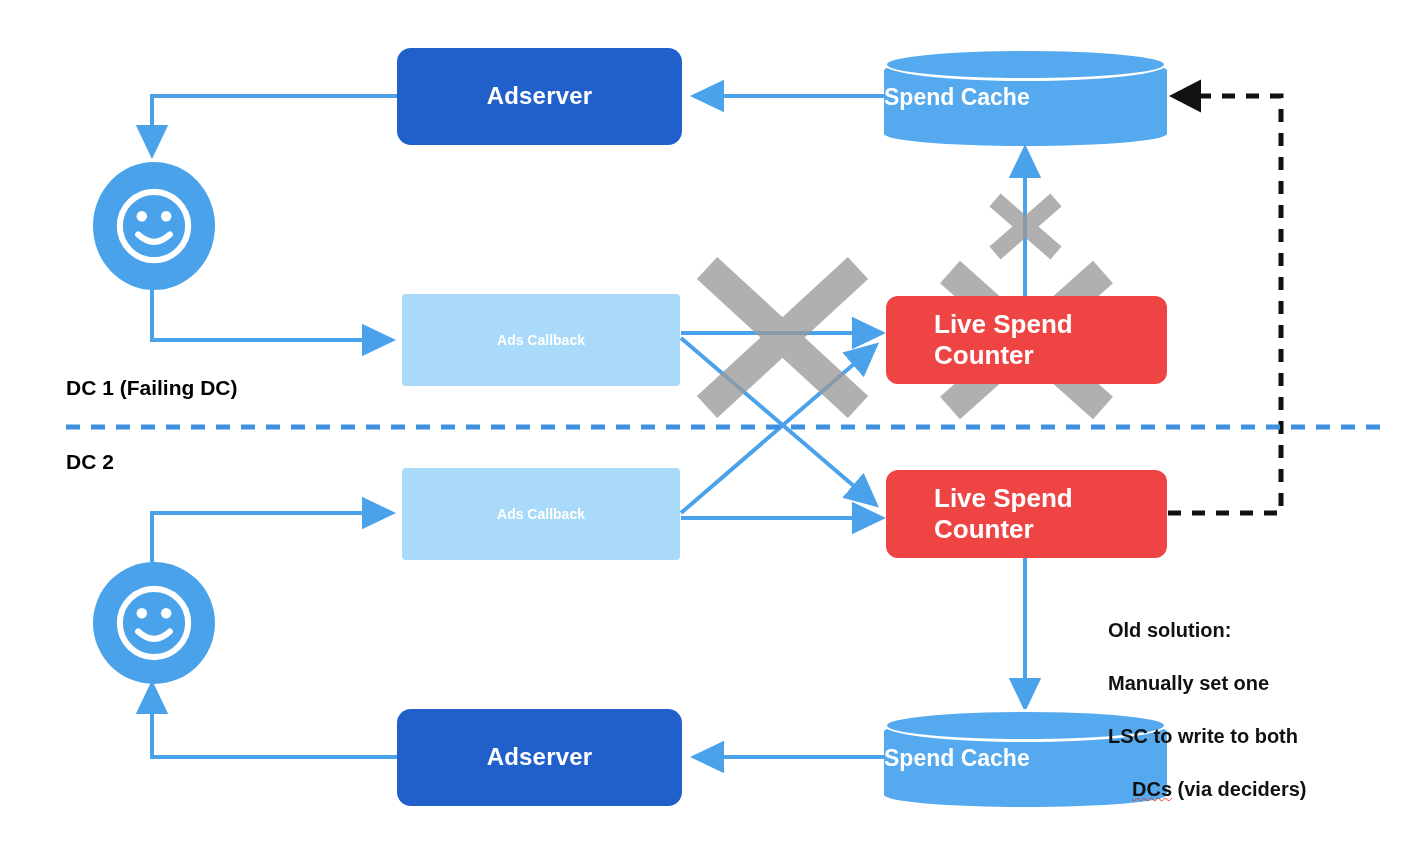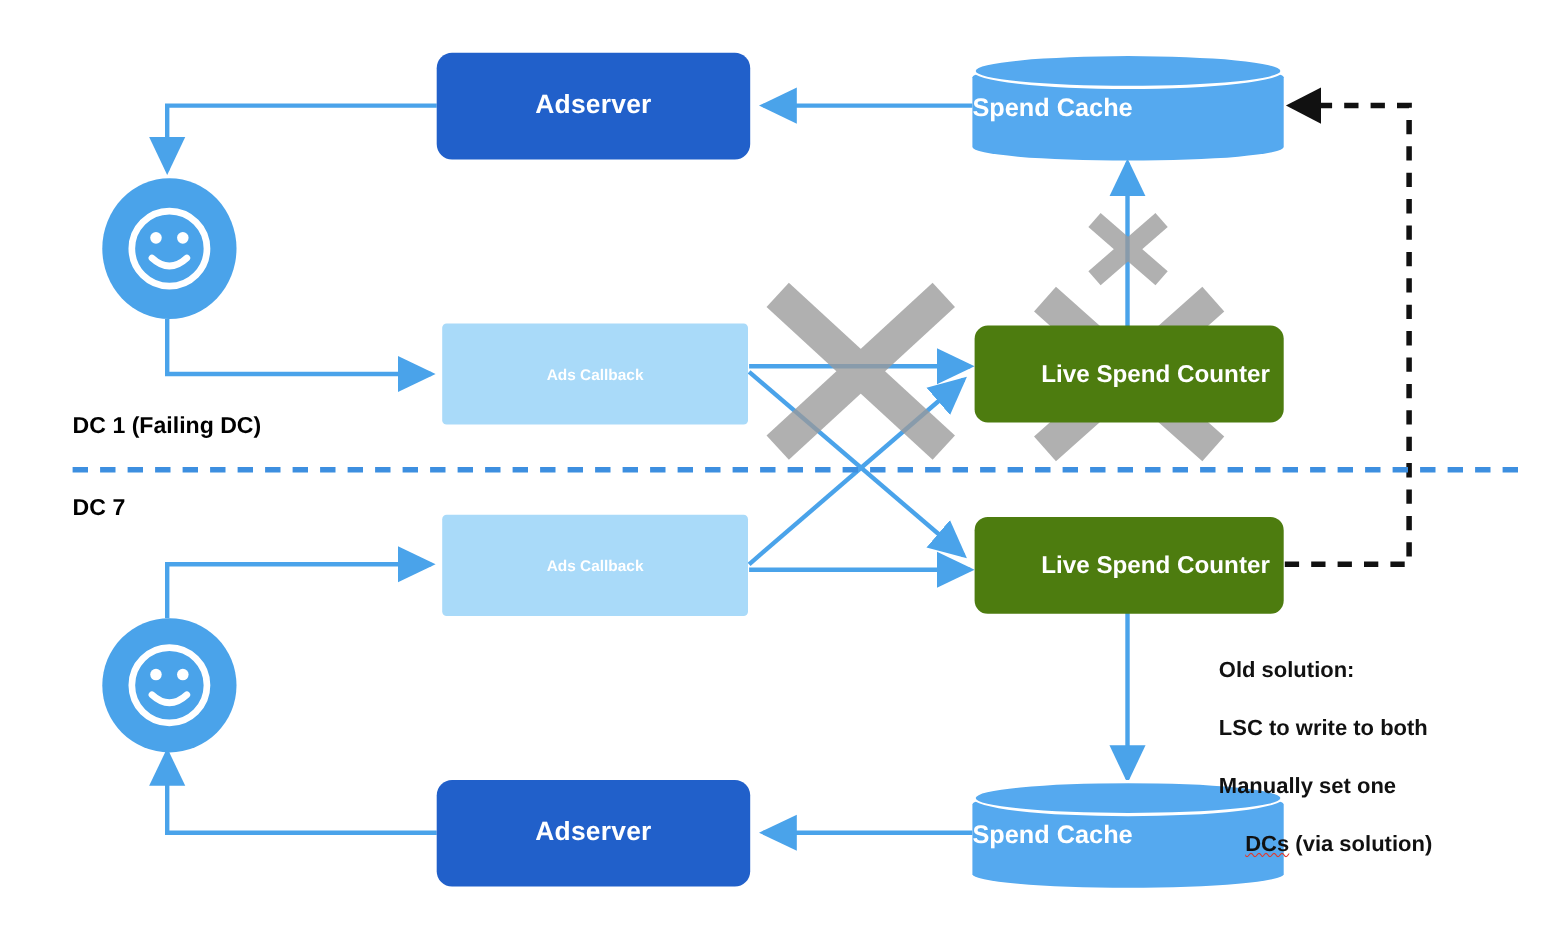--- a/index.html
+++ b/index.html
@@ -41,23 +41,23 @@
     border-radius: 14px;
     font-size: 24px;
     letter-spacing: .2px;
   }
   .callback {
     background: #a9daf9;
     border-radius: 4px;
     font-size: 14px;
   }
   .lsc {
-    background: #4d7c0f;
+    background: #ef4444;
     border-radius: 12px;
-    font-size: 22px;
+    font-size: 26px;
     padding-left: 48px;
   }
   .cyl-body {
     position: absolute;
     background: #55a9ef;
     border-radius: 50% / 14%;
     display: flex;
     align-items: center;
     justify-content: center;
     color: #fff;
@@ -165,21 +165,21 @@
         <line x1="1103" y1="272" x2="950" y2="408"></line>
       </g>
     </g>
     <g stroke="#9a9a9a" stroke-width="17" opacity="0.78" stroke-linecap="butt" fill="none">
       <line x1="995" y1="200" x2="1056" y2="253"></line>
       <line x1="1056" y1="200" x2="995" y2="253"></line>
     </g>
   </svg>
 
   <div class="dc-label" style="left:66px; top:376px;">DC 1 (Failing DC)</div>
-  <div class="dc-label" style="left:66px; top:450px;">DC 7</div>
+  <div class="dc-label" style="left:66px; top:450px;">DC 2</div>
 
   <div class="node adserver" style="left:397px; top:48px; width:285px; height:97px;">
     <span>Adserver</span>
   </div>
 
   <div style="position:absolute; left:884px; top:48px; width:283px; height:100px;">
     <div class="cyl-body" style="left:0; top:10px; width:283px; height:88px;"></div>
     <div class="cyl-lip" style="left:0; top:0; width:283px; height:33px;"></div>
     <div class="cyl-label" style="top:36px;">Spend Cache</div>
   </div>
@@ -221,20 +221,20 @@
   <div class="node adserver" style="left:397px; top:709px; width:285px; height:97px;">
     <span>Adserver</span>
   </div>
 
   <div style="position:absolute; left:884px; top:709px; width:283px; height:100px;">
     <div class="cyl-body" style="left:0; top:10px; width:283px; height:88px;"></div>
     <div class="cyl-lip" style="left:0; top:0; width:283px; height:33px;"></div>
     <div class="cyl-label" style="top:36px;">Spend Cache</div>
   </div>
 
-  <div class="note" style="left:1108px; top:570px;">
+  <div class="note" style="left:1108px; top:591px;">
     <div>Old solution:</div>
+    <div>Manually set one</div>
     <div>LSC to write to both</div>
-    <div>Manually set one</div>
-    <div><span class="squiggle">DCs</span><span> (via solution)</span></div>
+    <div><span class="squiggle">DCs</span><span> (via deciders)</span></div>
   </div>
 
 </div>
 
 </body></html>

